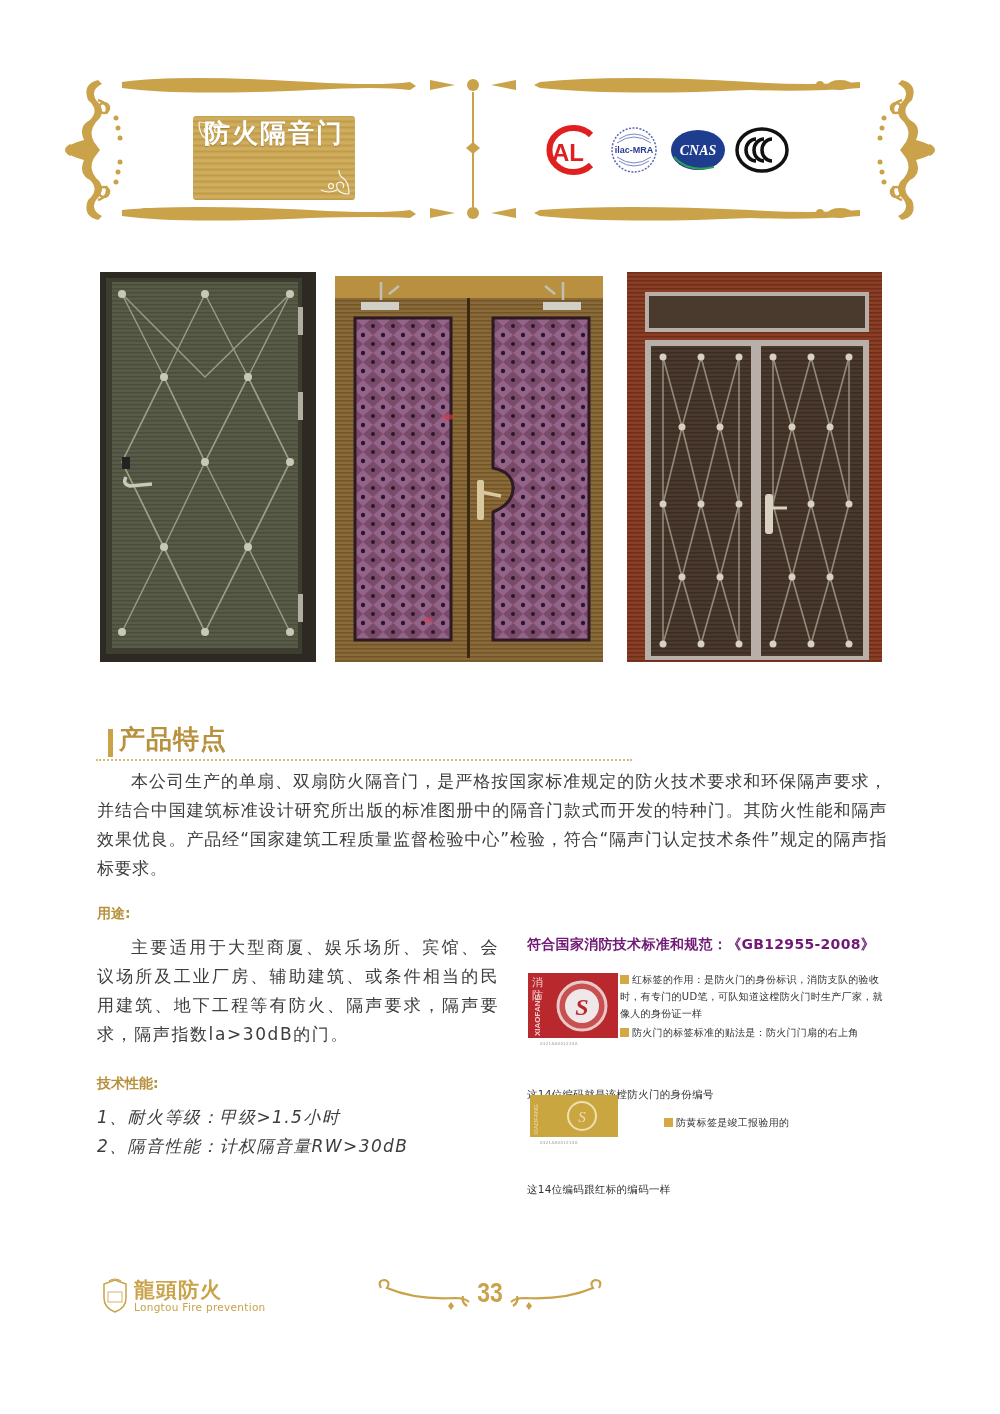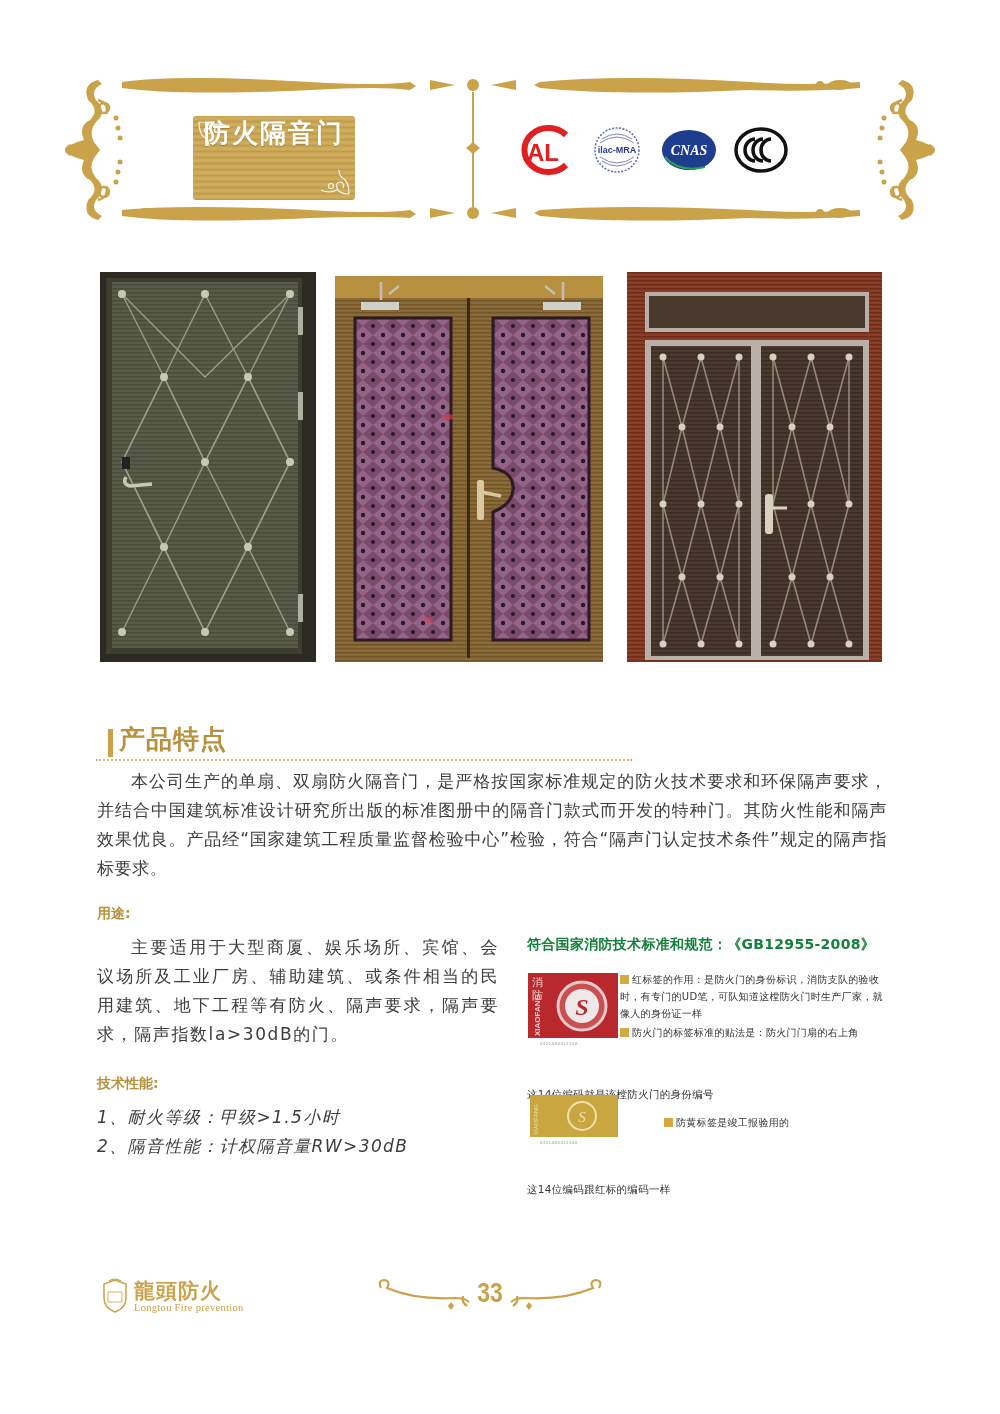--- a/index.html
+++ b/index.html
@@ -14,21 +14,21 @@
     background: repeating-linear-gradient(180deg, #c6a24f 0px, #d2b163 3px, #bd9744 6px);
     border-radius: 3px;
     display: flex; align-items: flex-start; justify-content: center;
   }
   .title-plate .title {
     font-family: "DejaVu Sans", sans-serif; font-weight: bold;
     color: #ffffff; font-size: 26px; letter-spacing: 2px;
     text-shadow: 0 1px 1px rgba(90,60,10,0.35);
   }
   .title-plate .corner { position: absolute; }
-  .certs { position: absolute; left: 455px; top: 60px; height: 60px; display: flex; gap: 12px; align-items: flex-end; }
+  .certs { position: absolute; left: 480px; top: 60px; height: 60px; display: flex; gap: 4px; align-items: flex-end; }
   .cert { width: 60px; height: 60px; display: flex; align-items: center; justify-content: center; }
 
   
   .photo { position: absolute; top: 272px; height: 390px; overflow: hidden; }
   .photo svg { display: block; }
   .photo-1 { left: 100px; width: 216px; }
   .photo-2 { left: 333px; width: 272px; }
   .photo-3 { left: 627px; width: 255px; }
 
   
@@ -55,21 +55,21 @@
     font-size: 17px; line-height: 29px; color: #3d3d3d; letter-spacing: 1.6px;
     text-indent: 34px; text-align: justify;
   }
   .tech-heading { left: 97px; top: 1075px; }
   .tech-list { position: absolute; left: 97px; top: 1103px; list-style: none; font-style: italic; }
   .tech-list li { font-size: 17px; line-height: 29px; color: #3d3d3d; letter-spacing: 1.4px; }
 
   
   .std-title {
     position: absolute; left: 527px; top: 936px;
-    font-size: 14px; font-weight: bold; color: #15803d; letter-spacing: 0.3px;
+    font-size: 14px; font-weight: bold; color: #701a75; letter-spacing: 0.3px;
   }
   .label-red {
     position: absolute; left: 528px; top: 973px; width: 90px; height: 65px;
     background: #b8282c; overflow: hidden;
   }
   .label-yellow {
     position: absolute; left: 530px; top: 1095px; width: 88px; height: 42px;
     background: #c9a640; overflow: hidden;
   }
   .label-code { position: absolute; font-size: 4px; color: #999; letter-spacing: 0.3px; }
@@ -78,21 +78,21 @@
   .note-1 { left: 620px; top: 971px; width: 270px; }
   .note-2 { left: 620px; top: 1024px; width: 270px; }
   .note-3 { left: 620px; top: 1114px; width: 270px; padding-left: 44px; }
   .caption { position: absolute; font-size: 10.5px; color: #333; letter-spacing: 0.3px; margin-top: 32px; }
   .caption-1 { left: 527px; top: 1056px; }
   .caption-2 { left: 527px; top: 1151px; }
 
   
   .footer-logo { position: absolute; left: 100px; top: 1278px; display: flex; align-items: center; }
   .footer-logo .brand-cn { font-size: 21px; font-weight: bold; color: #c9a24a; letter-spacing: 1px; line-height: 22px; }
-  .footer-logo .brand-en { font-size: 10.5px; color: #c9a24a; letter-spacing: 0.3px; font-family: Liberation Serif, serif; }
+  .footer-logo .brand-en { font-size: 10.5px; color: #c9a24a; letter-spacing: 0.3px; }
   .footer-page { position: absolute; left: 375px; top: 1272px; width: 230px; height: 50px; }
   .footer-page .num {
     position: absolute; left: 98px; top: 6px; width: 34px; text-align: center;
     font-size: 27px; font-weight: bold; color: #c9a24a; font-family: "Liberation Sans", sans-serif;
     transform: scaleX(0.85);
   }
 </style>
 </head>
 <body>
 

